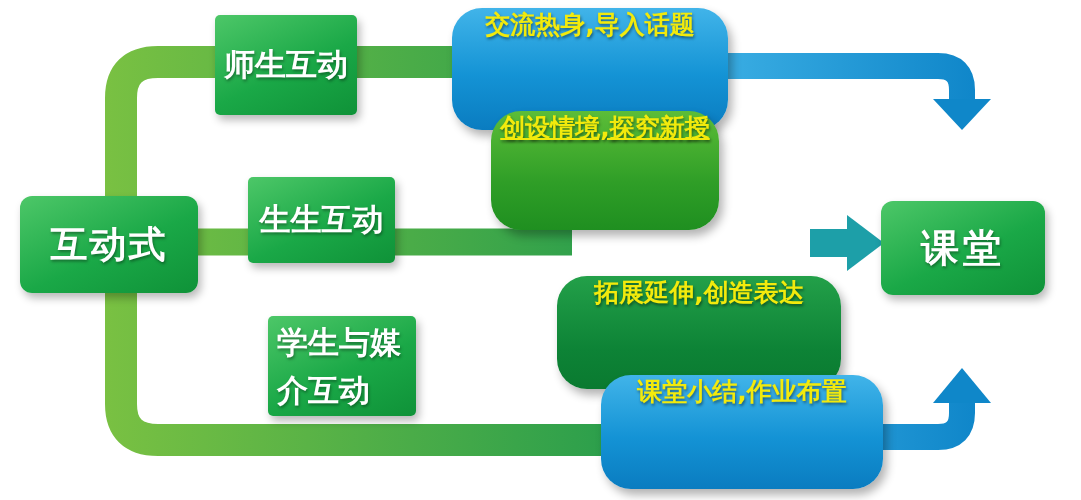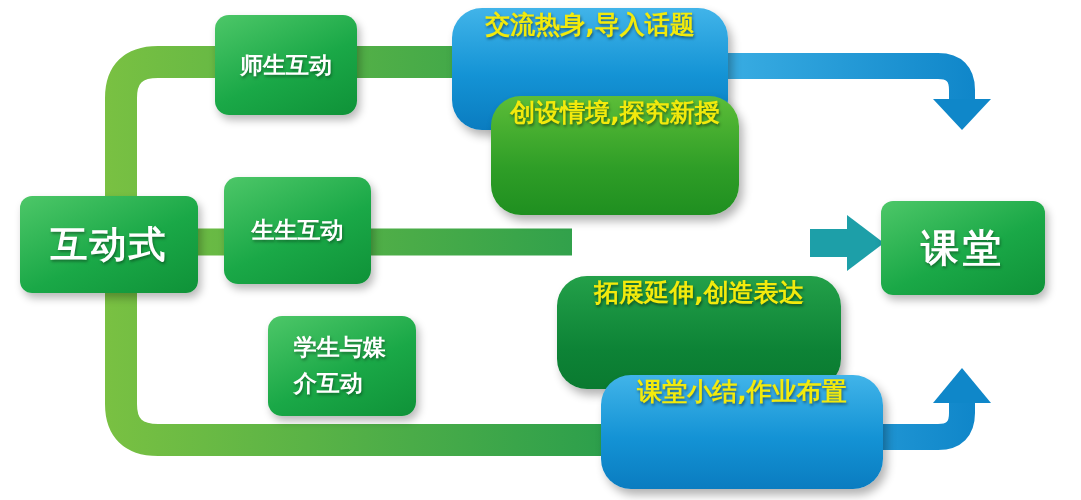--- a/index.html
+++ b/index.html
@@ -22,37 +22,37 @@
     background:linear-gradient(155deg,#4dc768 0%,#1aa847 55%,#0f9238 100%);
   }
   .root-node{
     left:8px;top:196px;width:178px;height:97px;
     border-radius:12px;font-size:37px;letter-spacing:2px;z-index:2;margin-left:12px;
   }
   .target-node{
     left:881px;top:201px;width:164px;height:94px;
     border-radius:12px;font-size:38px;letter-spacing:4px;z-index:2;
   }
-  .small-node{border-radius:14px;font-size:23px;z-index:2;}
+  .small-node{border-radius:5px;font-size:31px;z-index:2;}
   .n-teacher{left:215px;top:15px;width:142px;height:100px;}
-  .n-peer{left:224px;top:177px;width:147px;height:107px;}
+  .n-peer{left:248px;top:177px;width:147px;height:86px;}
   .n-media{left:268px;top:316px;width:148px;height:100px;}
   .n-media .wrap{width:4.2em;text-align:left;line-height:1.55;word-break:break-all;}
   .stage{
     position:absolute;
     display:flex;align-items:flex-start;justify-content:center;
     border-radius:30px;
     color:#f2ea0c;font-weight:bold;font-size:25px;white-space:nowrap;
     box-shadow:4px 6px 10px rgba(0,0,0,0.30);
     text-shadow:1px 2px 3px rgba(0,0,0,0.45);
   }
   .stage-1{left:452px;top:8px;width:276px;height:122px;z-index:3;
     background:linear-gradient(180deg,#41b4e9 0%,#1493d5 55%,#0a7cc0 100%);}
-  .stage-2{left:491px;top:96px;width:248px;height:119px;z-index:4;
-    background:linear-gradient(180deg,#5cbd38 0%,#2f9e27 60%,#1f8f20 100%);}
+  .stage-2{left:491px;top:111px;width:228px;height:119px;z-index:4;
+    background:linear-gradient(180deg,#5cbd38 0%,#2f9e27 60%,#1f8f20 100%);text-decoration:underline;}
   .stage-3{left:536px;top:186px;width:280px;height:114px;z-index:5;
     background:linear-gradient(110deg,#2aa878 0%,#1a98a0 55%,#1390b6 100%);}
   .stage-4{left:557px;top:276px;width:284px;height:113px;z-index:6;
     background:linear-gradient(180deg,#23a049 0%,#0d8336 65%,#0a7a30 100%);}
   .stage-5{left:601px;top:375px;width:282px;height:114px;z-index:7;
     background:linear-gradient(180deg,#41b4e9 0%,#1493d5 55%,#0a7cc0 100%);}
 </style>
 </head>
 <body>
 

